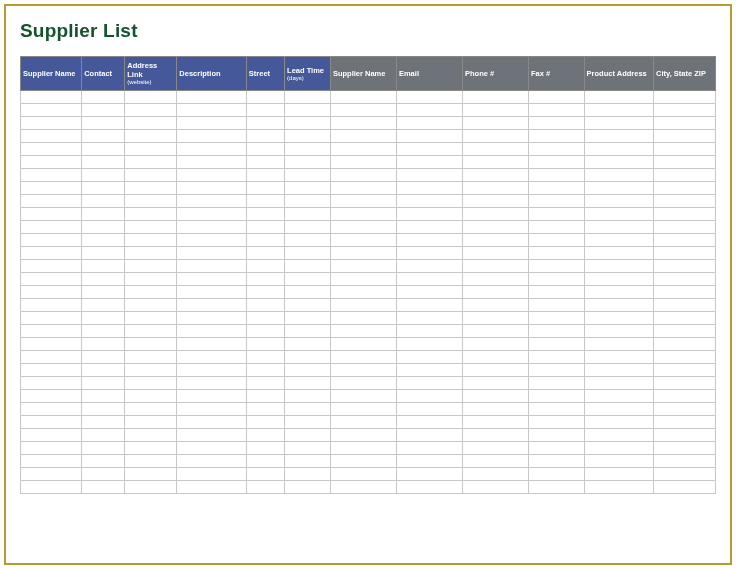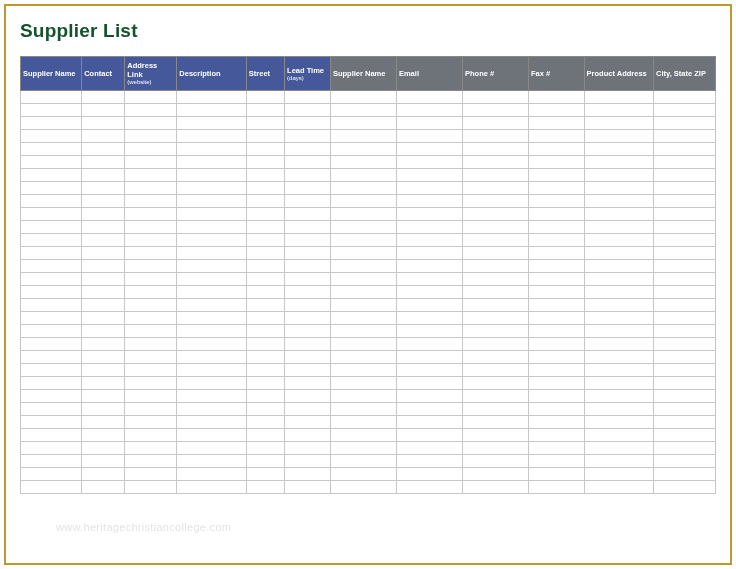--- a/index.html
+++ b/index.html
@@ -541,14 +541,13 @@
           <td></td>
           <td></td>
           <td></td>
           <td></td>
           <td></td>
           <td></td>
         </tr>
       </tbody>
   </table>
 
-  <div class="watermark">www.heritagechristiancollege.com</div>
 </div>
 
 </body></html>

